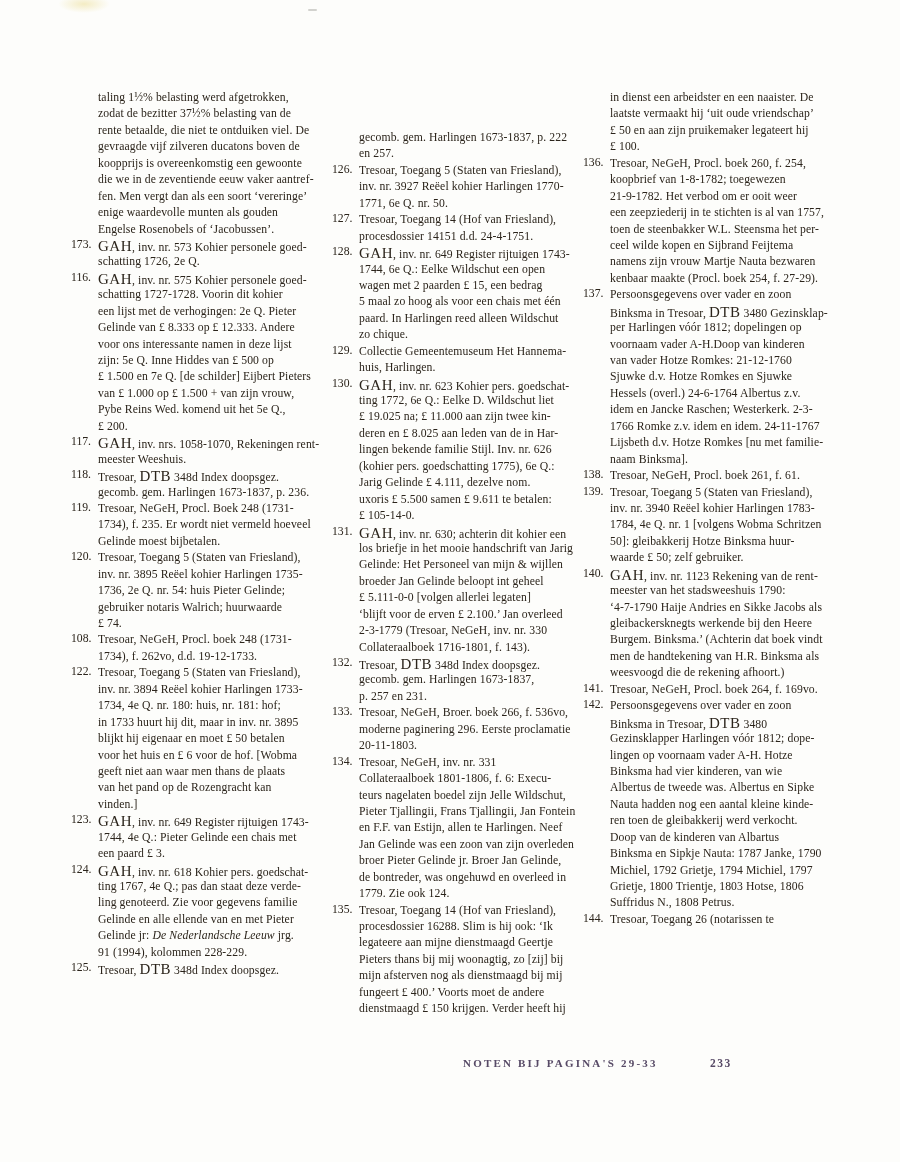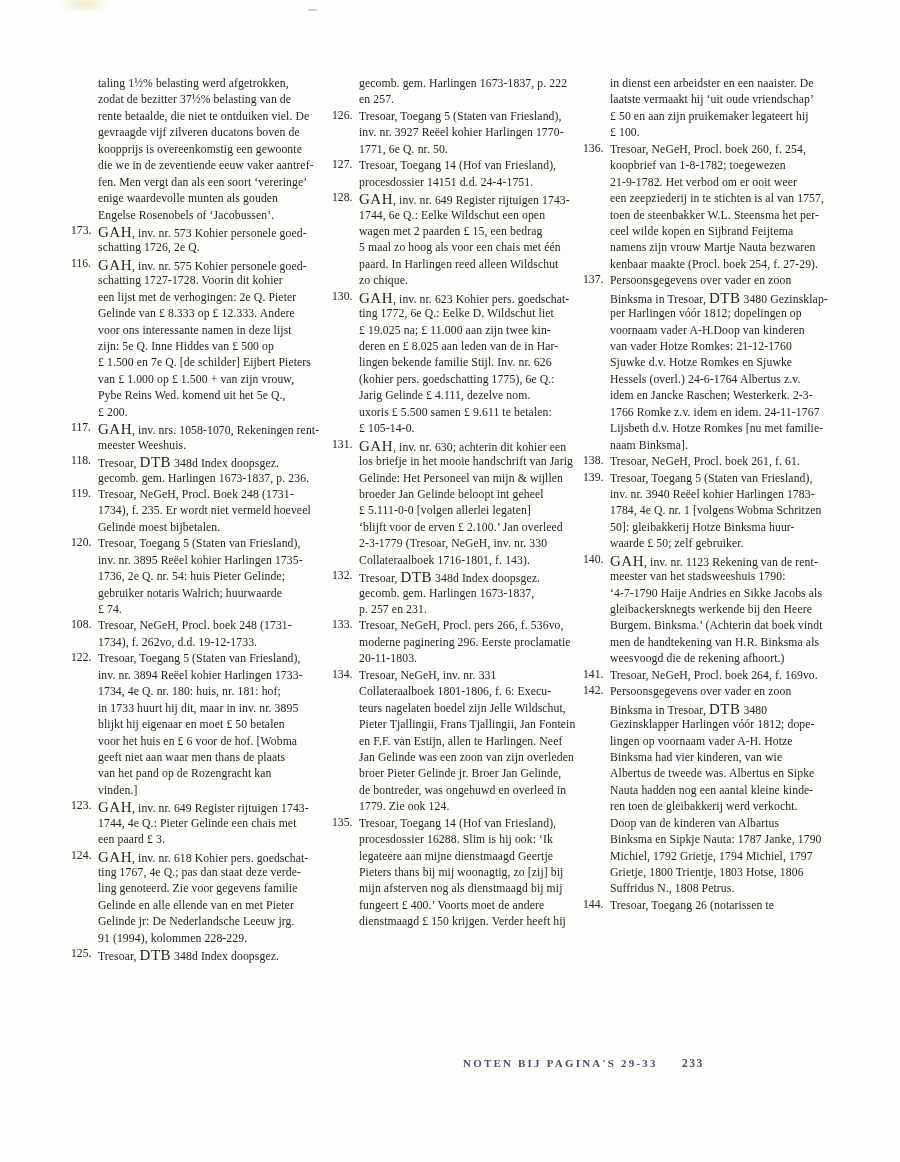--- a/index.html
+++ b/index.html
@@ -5,29 +5,29 @@
   html, body { margin: 0; padding: 0; }
   body { background: #ffffff; }
   .page {
     position: relative;
     width: 900px;
     height: 1162px;
     background: #fdfdfb;
     font-family: "Liberation Serif", serif;
     overflow: hidden;
   }
-  .col { position: absolute; top: 76px; font-size: 11.7px; }
+  .col { position: absolute; top: 90px; font-size: 11.7px; }
   #col1 { left: 71px; }
-  #col2 { left: 332px; }
+  #col2 { left: 332px; margin-top: 40px; }
   #col3 { left: 583px; }
   .note { position: relative; padding-left: 27px; }
   .num { position: absolute; left: 0; top: 0; }
   .line { height: 16.45px; line-height: 16.45px; white-space: nowrap; letter-spacing: 0.1px; }
   .sc { font-size: 15px; letter-spacing: 0.5px; }
-  .it { }
+  .it { font-style: italic; }
   .footer-label {
     position: absolute; left: 463px; top: 1057px;
     font-size: 11px; letter-spacing: 2.2px; font-weight: bold;
   }
   .footer-page {
     position: absolute; left: 682px; top: 1057px;
     font-size: 11.5px; letter-spacing: 1.5px; font-weight: bold;
   }
   .scan-smudge {
     position: absolute; left: 58px; top: -5px; width: 52px; height: 18px;
@@ -155,20 +155,25 @@
       <div class="note">
         <span class="num">128.</span>
         <div class="line"><span class="sc">GAH</span>, inv. nr. 649 Register rijtuigen 1743-</div>
         <div class="line">1744, 6e Q.: Eelke Wildschut een open</div>
         <div class="line">wagen met 2 paarden £ 15, een bedrag</div>
         <div class="line">5 maal zo hoog als voor een chais met één</div>
         <div class="line">paard. In Harlingen reed alleen Wildschut</div>
         <div class="line">zo chique.</div>
       </div>
       <div class="note">
+        <span class="num">129.</span>
+        <div class="line">Collectie Gemeentemuseum Het Hannema-</div>
+        <div class="line">huis, Harlingen.</div>
+      </div>
+      <div class="note">
         <span class="num">130.</span>
         <div class="line"><span class="sc">GAH</span>, inv. nr. 623 Kohier pers. goedschat-</div>
         <div class="line">ting 1772, 6e Q.: Eelke D. Wildschut liet</div>
         <div class="line">£ 19.025 na; £ 11.000 aan zijn twee kin-</div>
         <div class="line">deren en £ 8.025 aan leden van de in Har-</div>
         <div class="line">lingen bekende familie Stijl. Inv. nr. 626</div>
         <div class="line">(kohier pers. goedschatting 1775), 6e Q.:</div>
         <div class="line">Jarig Gelinde £ 4.111, dezelve nom.</div>
         <div class="line">uxoris £ 5.500 samen £ 9.611 te betalen:</div>
         <div class="line">£ 105-14-0.</div>
@@ -185,21 +190,21 @@
         <div class="line">Collateraalboek 1716-1801, f. 143).</div>
       </div>
       <div class="note">
         <span class="num">132.</span>
         <div class="line">Tresoar, <span class="sc">DTB</span> 348d Index doopsgez.</div>
         <div class="line">gecomb. gem. Harlingen 1673-1837,</div>
         <div class="line">p. 257 en 231.</div>
       </div>
       <div class="note">
         <span class="num">133.</span>
-        <div class="line">Tresoar, NeGeH, Procl. pers 266, f. 536vo,</div>
+        <div class="line">Tresoar, NeGeH, Broer. boek 266, f. 536vo,</div>
         <div class="line">moderne paginering 296. Eerste proclamatie</div>
         <div class="line">20-11-1803.</div>
       </div>
       <div class="note">
         <span class="num">134.</span>
         <div class="line">Tresoar, NeGeH, inv. nr. 331</div>
         <div class="line">Collateraalboek 1801-1806, f. 6: Execu-</div>
         <div class="line">teurs nagelaten boedel zijn Jelle Wildschut,</div>
         <div class="line">Pieter Tjallingii, Frans Tjallingii, Jan Fontein</div>
         <div class="line">en F.F. van Estijn, allen te Harlingen. Neef</div>
@@ -293,14 +298,14 @@
         <div class="line">Grietje, 1800 Trientje, 1803 Hotse, 1806</div>
         <div class="line">Suffridus N., 1808 Petrus.</div>
       </div>
       <div class="note">
         <span class="num">144.</span>
         <div class="line">Tresoar, Toegang 26 (notarissen te</div>
       </div>
     </div>
 
   <div class="footer-label" style="color: rgb(87, 74, 102);">NOTEN BIJ PAGINA'S 29-33</div>
-  <div class="footer-page" style="color: rgb(87, 74, 102);">233</div>
+  <div class="footer-page" style="color: rgb(87, 74, 102); margin-left: 28px;">233</div>
 </div>
 
 </body></html>

